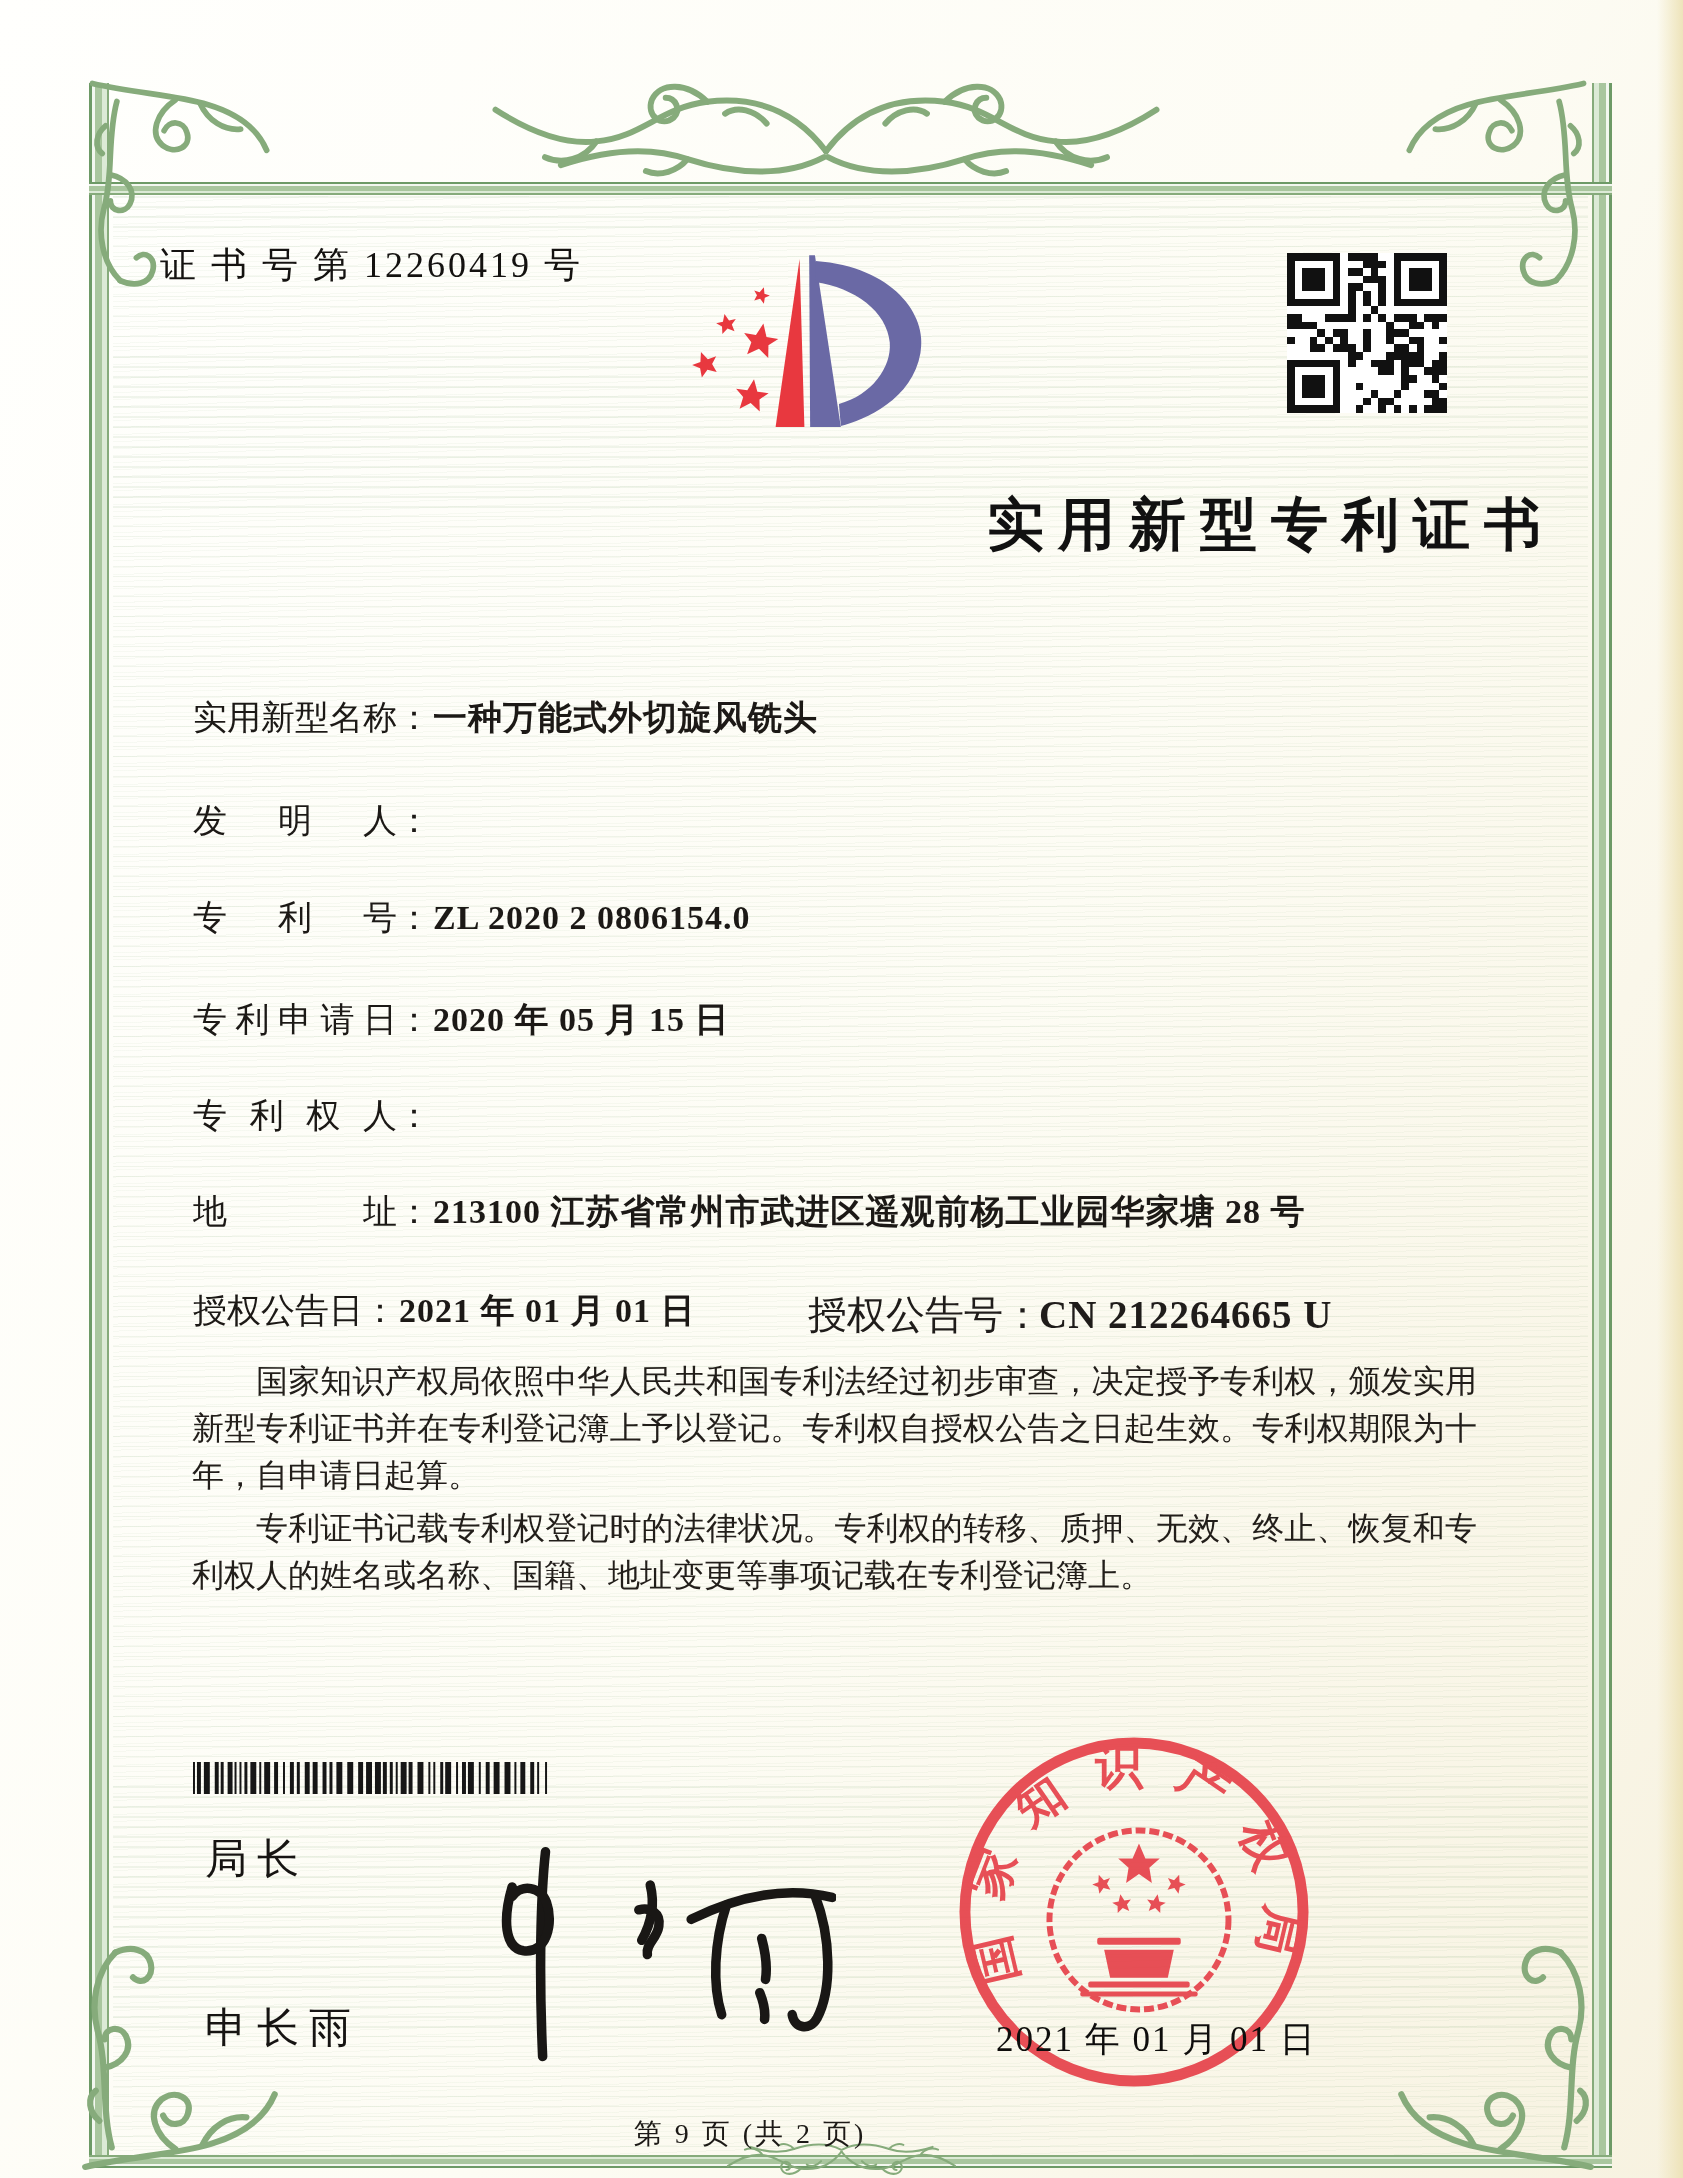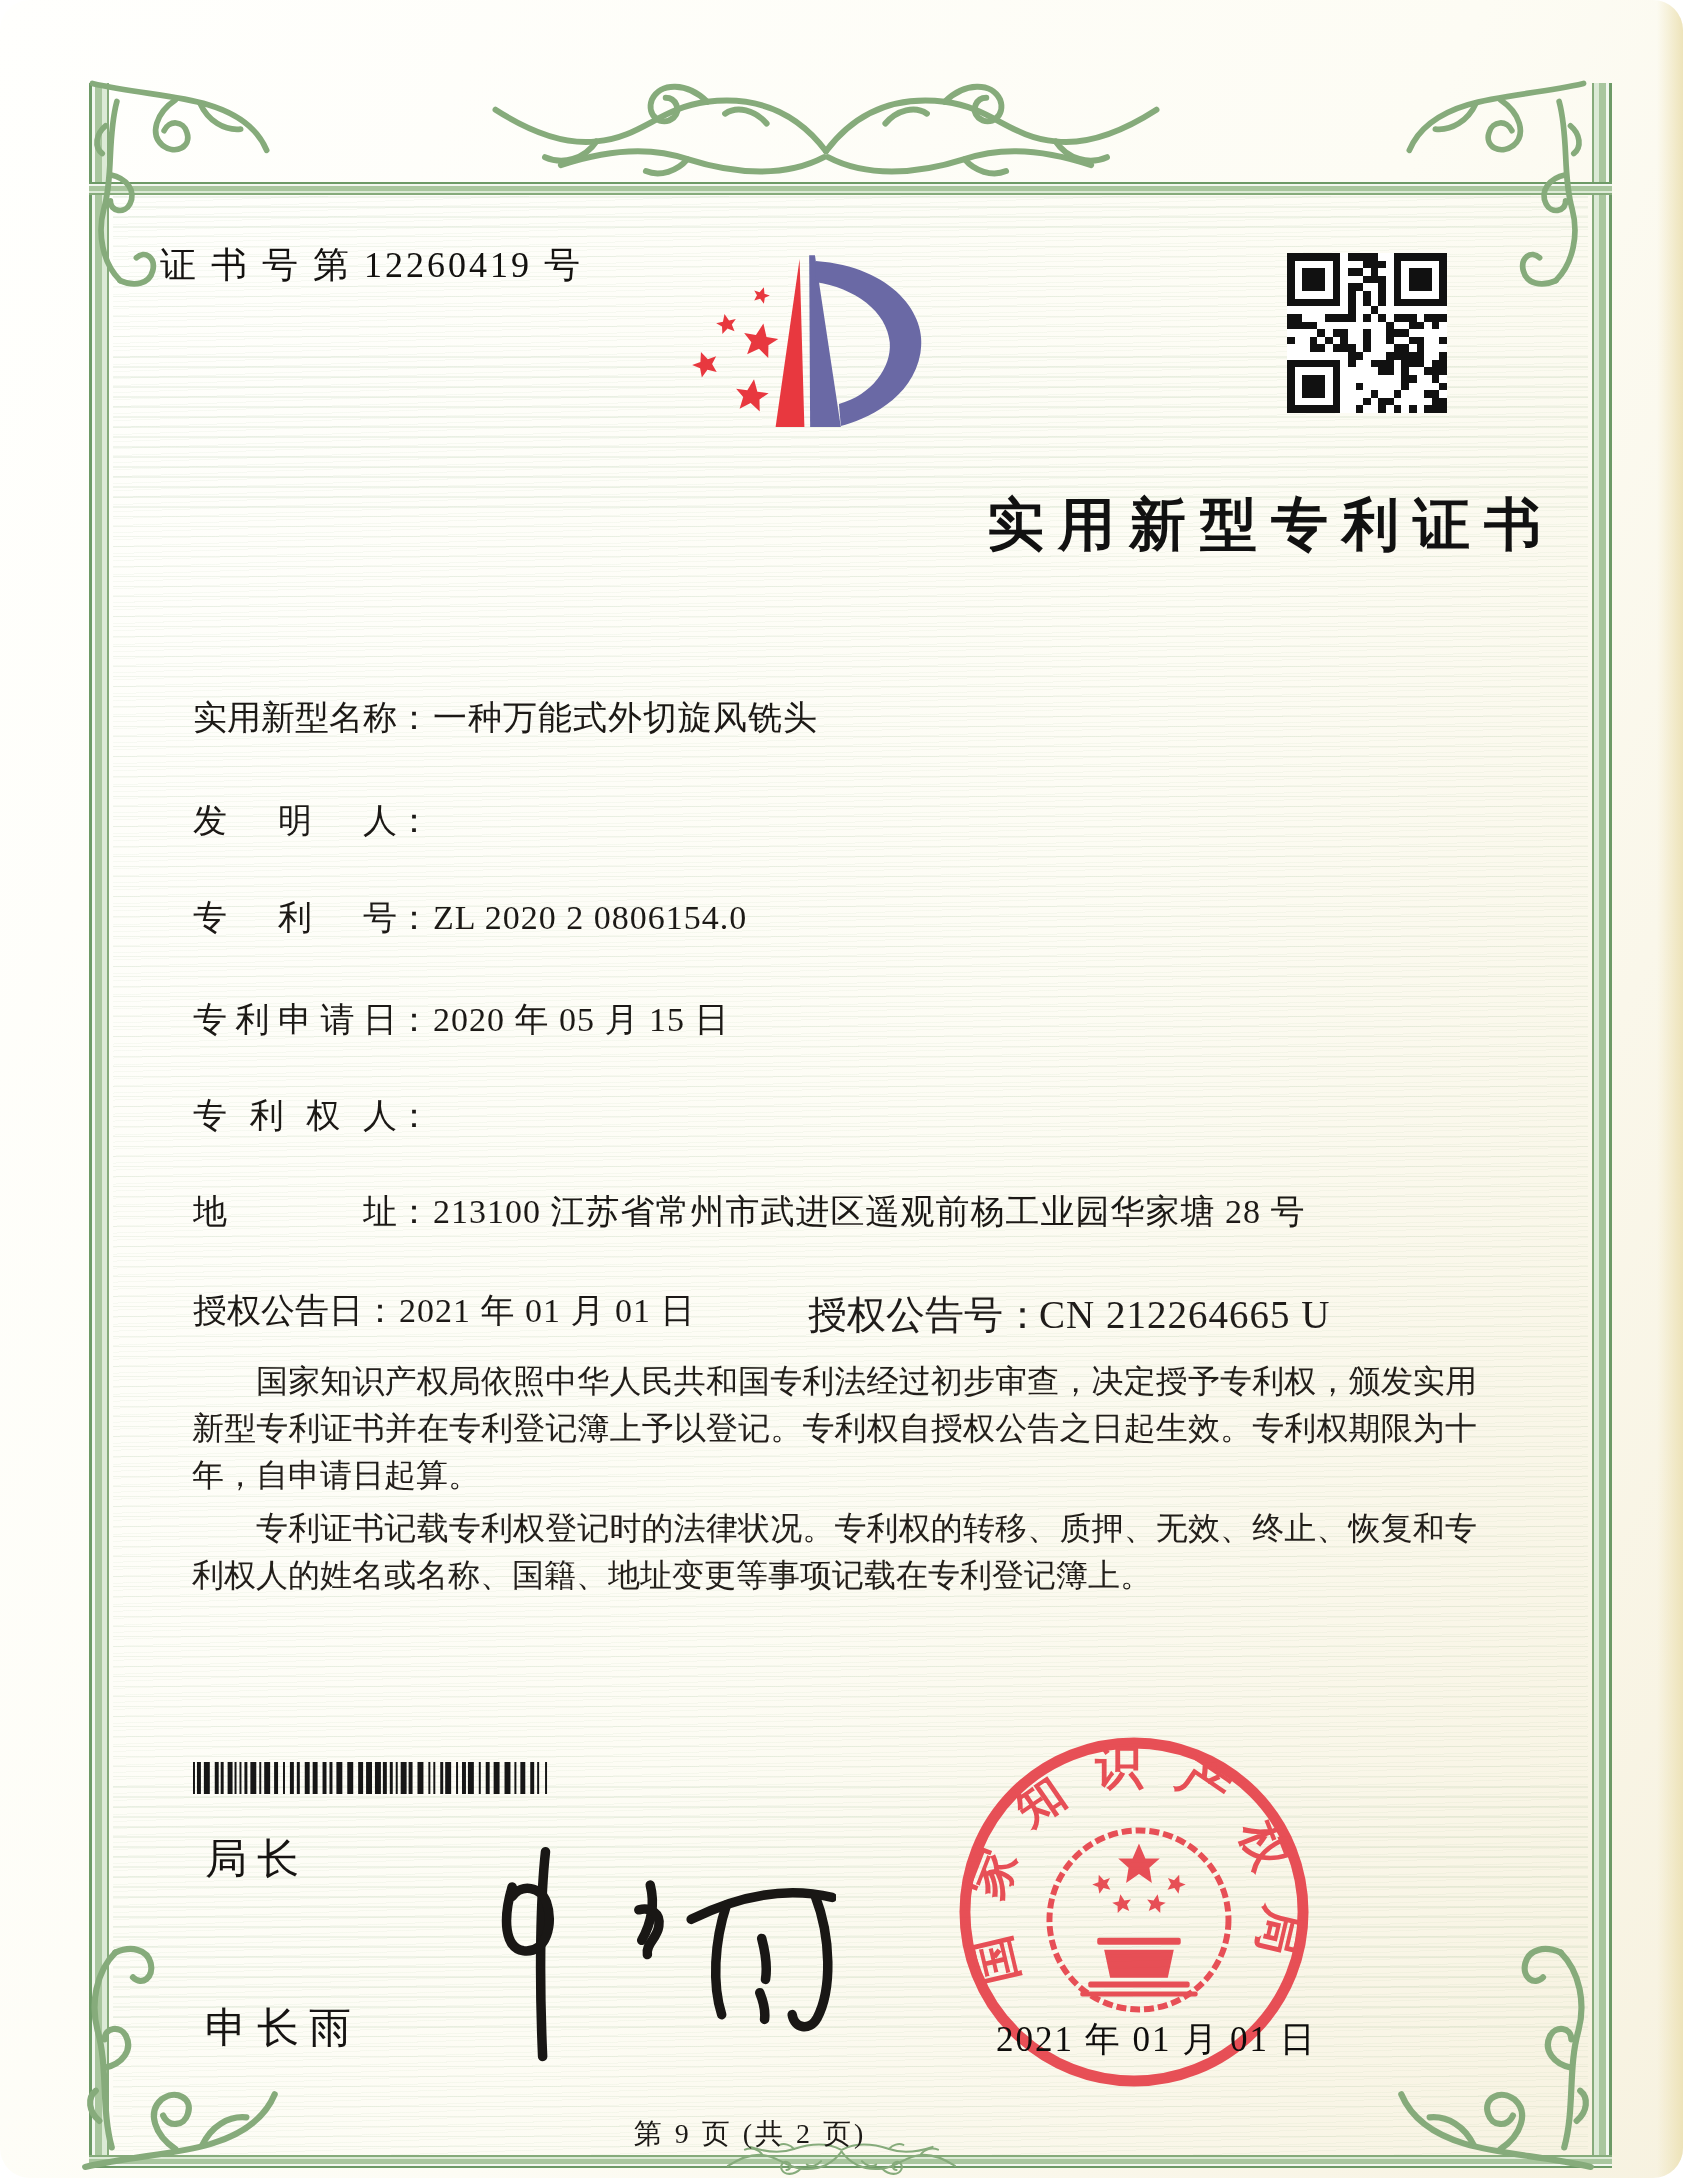--- a/index.html
+++ b/index.html
@@ -3,21 +3,20 @@
 <meta charset="utf-8">
 <style>
   html,body{margin:0;padding:0;background:#ffffff;}
   .page{
     position:relative;
     width:1683px;height:2178px;
     background:linear-gradient(115deg,#fffffd 0%,#fdfcf4 55%,#f7f2e0 100%);
     overflow:hidden;
     font-family:"Liberation Serif","DejaVu Serif",serif;
     color:#1f1c1a;
-    border-radius:30px;
   }
   .scan-edge{position:absolute;right:0;top:0;bottom:0;width:26px;
     background:linear-gradient(90deg,rgba(238,228,190,0),rgba(236,225,180,.9));}
   
   .waves{position:absolute;left:113px;right:95px;top:196px;bottom:16px;
     background:
       repeating-linear-gradient(180deg, rgba(150,185,140,.14) 0px, rgba(150,185,140,.14) 1.5px, transparent 1.5px, transparent 10px),
       repeating-linear-gradient(178deg, rgba(150,185,140,.07) 0px, rgba(150,185,140,.07) 1px, transparent 1px, transparent 7px);
   }
   
@@ -39,21 +38,21 @@
 
   .cert-no{position:absolute;left:160px;top:241px;font-size:36px;letter-spacing:3px;color:#141210;}
   .logo{position:absolute;left:648px;top:208px;width:307px;height:246px;}
   .qr{position:absolute;left:1287px;top:253px;width:160px;height:160px;}
 
   .title{position:absolute;left:6px;width:1549px;top:487px;text-align:right;
     font-size:57px;font-weight:bold;letter-spacing:14px;color:#111;}
   .frow{position:absolute;left:193px;display:flex;align-items:baseline;font-size:34px;color:#1c1916;}
   .f-label{width:204px;}
   .f-colon{width:36px;}
-  .f-value{letter-spacing:1px;white-space:nowrap;}
+  .f-value{letter-spacing:1px;white-space:nowrap;font-weight:bold;}
   .r1{top:695px;} .r2{top:798px;} .r3{top:895px;} .r4{top:997px;}
   .r5{top:1093px;} .r6{top:1189px;} .r7{top:1288px;}
   .grant2{position:absolute;left:808px;top:1288px;display:flex;align-items:baseline;font-size:39px;}
 
   .body-text{position:absolute;left:188px;top:1358px;width:1289px;font-size:32px;
     line-height:47px;color:#221e1a;text-align:justify;}
   .body-text p{margin:0 0 6px 4px;text-indent:2em;}
 
   .barcode{position:absolute;left:193px;top:1762px;width:358px;height:32px;}
 

